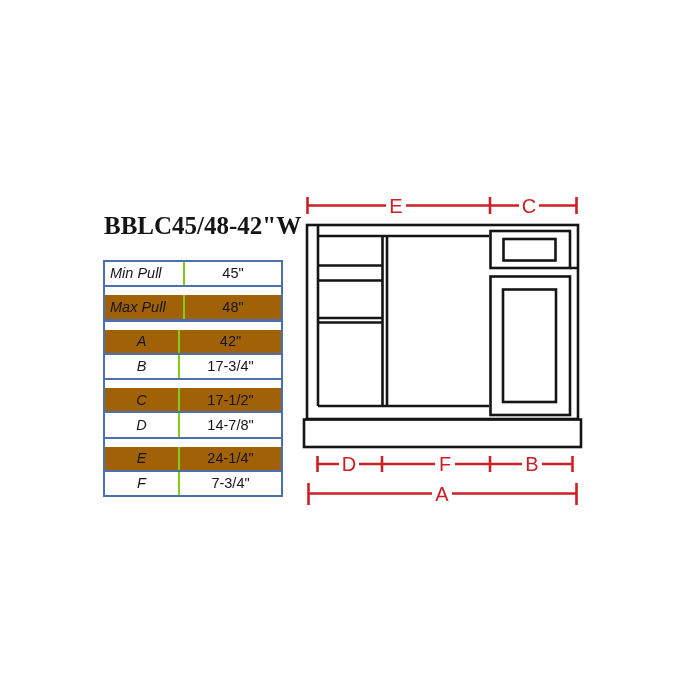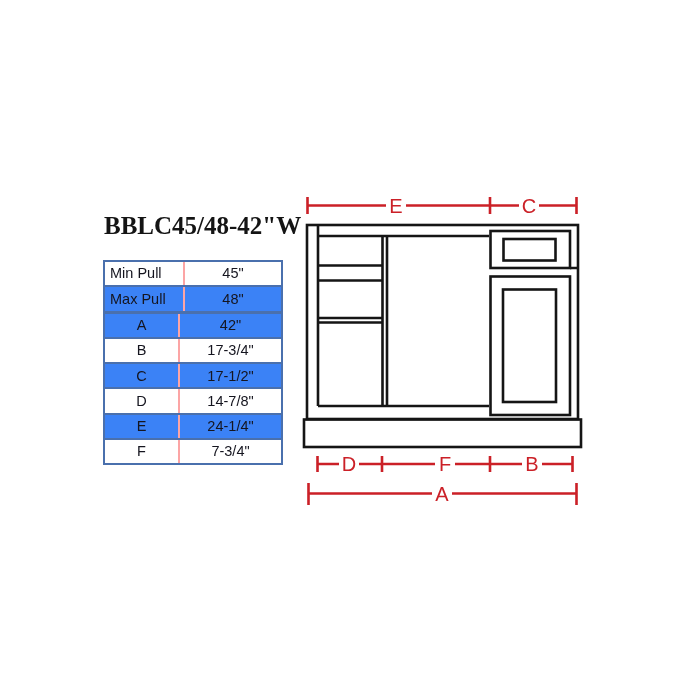--- a/index.html
+++ b/index.html
@@ -22,25 +22,25 @@
     position:absolute; left:103px; top:260px; width:176px;
     border:2px solid #4a70ad; background:#ffffff;
   }
   .trow {
     display:flex; height:23.3px;
     border-bottom:2px solid #4a70ad;
     font-size:14.5px; color:#15151f; line-height:1;
   }
   .trow:last-child { border-bottom:none; }
   .trow.heavy { border-bottom-width:3px; }
-  .trow.alt { background:#3b82f6; }
+  .trow.alt { background:#a16207;margin-top:8px; }
   .cell-dim {
     width:73px; flex:0 0 73px;
-    border-right:2px solid #fca5a5;
-    display:flex; align-items:center; justify-content:center;
+    border-right:2px solid #84cc16;
+    display:flex; align-items:center; justify-content:center;font-style:italic;
   }
   .trow.labelrow .cell-dim { justify-content:flex-start; padding-left:5px; }
   .cell-meas { flex:1; display:flex; align-items:center; justify-content:center; }
 
   
   .diagram-svg { position:absolute; left:0; top:0; width:700px; height:700px; }
   .blk { stroke:#151515; stroke-width:2.6; fill:none; }
   .red { stroke:#cb2027; stroke-width:2.6; fill:none; }
   .lblbg { fill:#ffffff; stroke:none; }
   .dimlbl {

